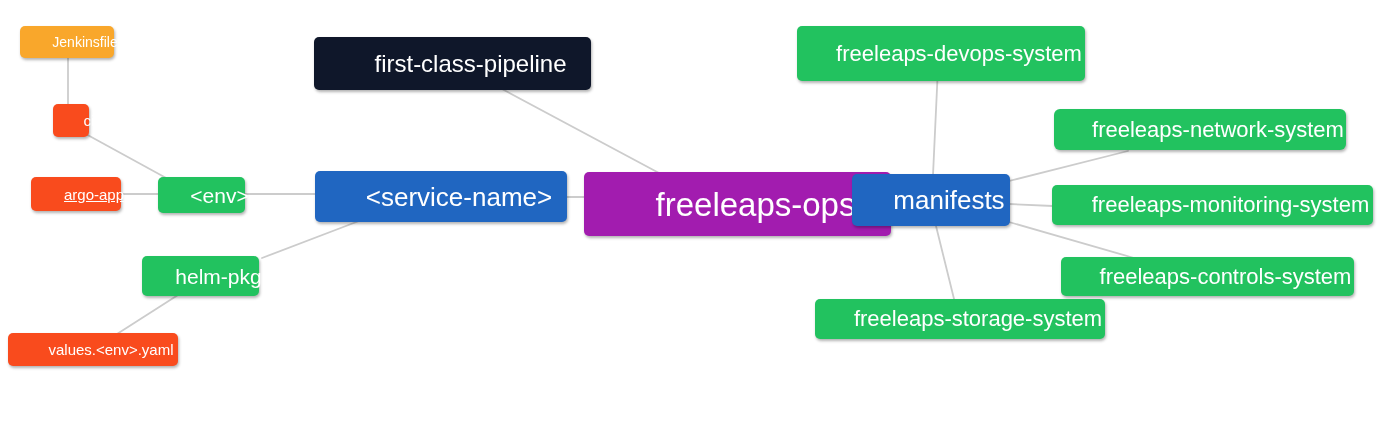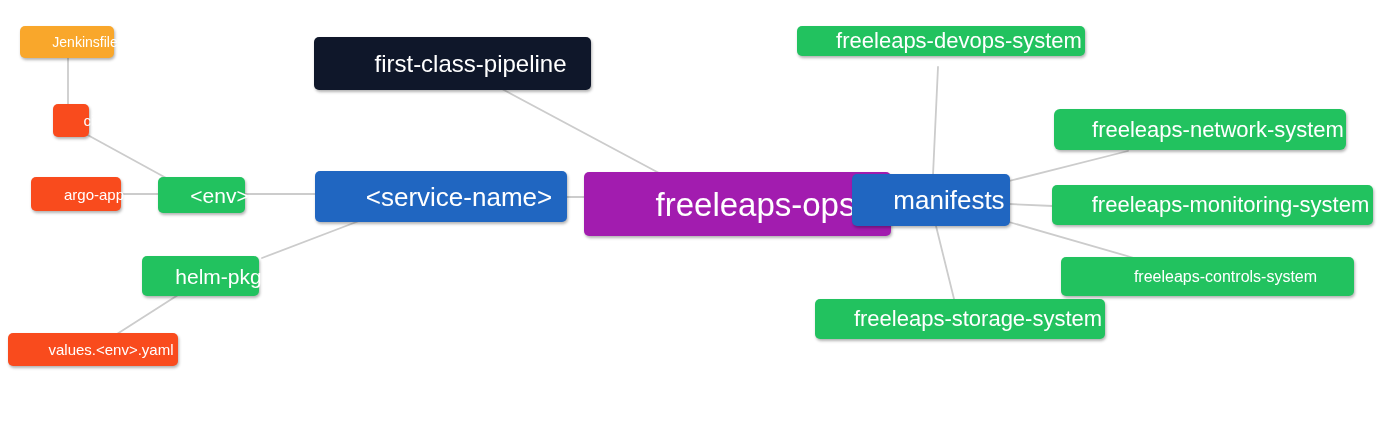--- a/index.html
+++ b/index.html
@@ -73,38 +73,38 @@
       </div>
       <div class="mm-node" style="left: 158px; top: 177px; width: 87px; height: 36px; background: rgb(34, 194, 95); color: rgb(255, 255, 255); font-size: 21px;">
         <span>&lt;env&gt;</span>
       </div>
       <div class="mm-node" style="left: 142px; top: 256px; width: 117px; height: 40px; background: rgb(34, 194, 95); color: rgb(255, 255, 255); font-size: 21px;">
         <span>helm-pkg</span>
       </div>
       <div class="mm-node" style="left: 53px; top: 104px; width: 33px; height: 33px; background: rgb(249, 75, 29); color: rgb(255, 255, 255); font-size: 15px;">
         <span>ci</span>
       </div>
-      <div class="mm-node" style="left: 31px; top: 177px; width: 90px; height: 34px; background: rgb(249, 75, 29); color: rgb(255, 255, 255); font-size: 15px;">
+      <div class="mm-node" style="left: 31px; top: 177px; width: 90px; height: 34px; background: rgb(249, 75, 29); color: rgb(255, 255, 255); font-size: 15px; text-decoration: underline;">
         <span>argo-app</span>
       </div>
       <div class="mm-node" style="left: 8px; top: 333px; width: 170px; height: 33px; background: rgb(249, 75, 29); color: rgb(255, 255, 255); font-size: 15px;">
         <span>values.&lt;env&gt;.yaml</span>
       </div>
       <div class="mm-node" style="left: 20px; top: 26px; width: 94px; height: 32px; background: rgb(249, 167, 43); color: rgb(255, 255, 255); font-size: 14px;">
         <span>Jenkinsfile</span>
       </div>
-      <div class="mm-node" style="left: 797px; top: 26px; width: 288px; height: 30px; background: rgb(34, 194, 95); color: rgb(255, 255, 255); font-size: 22px;">
+      <div class="mm-node" style="left: 797px; top: 26px; width: 288px; height: 55px; background: rgb(34, 194, 95); color: rgb(255, 255, 255); font-size: 22px;">
         <span>freeleaps-devops-system</span>
       </div>
       <div class="mm-node" style="left: 1054px; top: 109px; width: 292px; height: 41px; background: rgb(34, 194, 95); color: rgb(255, 255, 255); font-size: 22px; border-radius: 6px;">
         <span>freeleaps-network-system</span>
       </div>
       <div class="mm-node" style="left: 1052px; top: 185px; width: 321px; height: 40px; background: rgb(34, 194, 95); color: rgb(255, 255, 255); font-size: 22px;">
         <span>freeleaps-monitoring-system</span>
       </div>
-      <div class="mm-node" style="left: 1061px; top: 257px; width: 293px; height: 39px; background: rgb(34, 194, 95); color: rgb(255, 255, 255); font-size: 16px; align-items: center;">
+      <div class="mm-node" style="left: 1061px; top: 257px; width: 293px; height: 39px; background: rgb(34, 194, 95); color: rgb(255, 255, 255); font-size: 22px; align-items: center;">
         <span>freeleaps-controls-system</span>
       </div>
       <div class="mm-node" style="left: 815px; top: 299px; width: 290px; height: 40px; background: rgb(34, 194, 95); color: rgb(255, 255, 255); font-size: 22px;">
         <span>freeleaps-storage-system</span>
       </div>
     </div>
 </div>
 
 </body></html>

